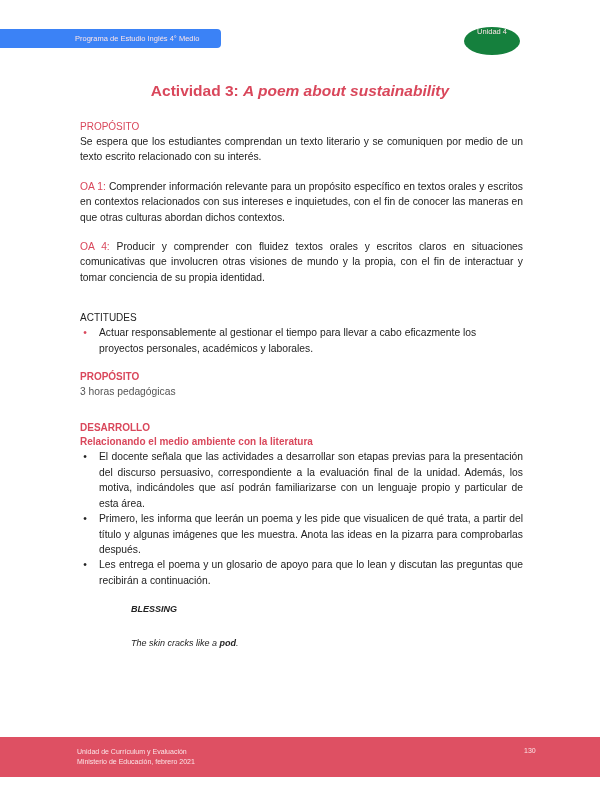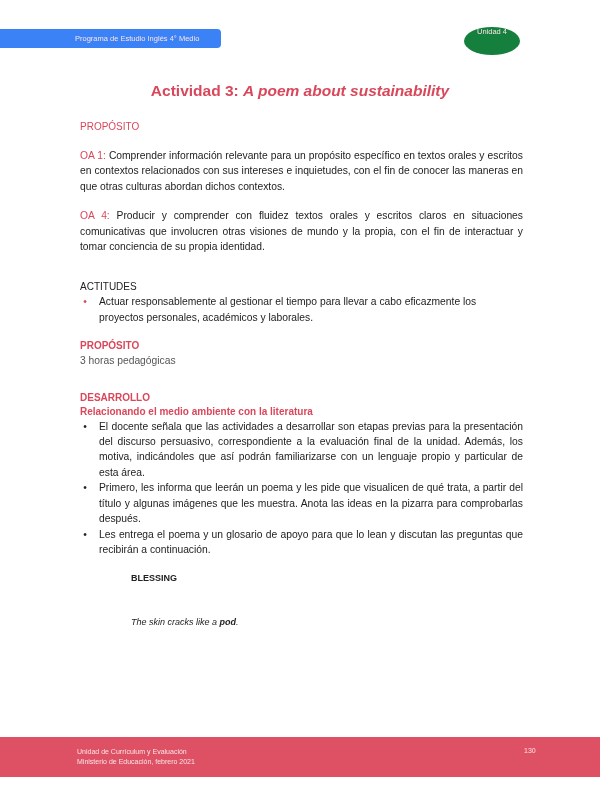--- a/index.html
+++ b/index.html
@@ -34,21 +34,21 @@
   .section-heading.bold { font-weight:bold; }
   .plain-heading { font-size:10px; line-height:14px; }
   .oa-code { color:#d9475b; }
   p { margin:0; }
   ul { margin:0; padding:0; list-style:none; }
   li { position:relative; padding-left:19px; }
   li .bullet { position:absolute; left:0; top:0; width:10px; text-align:center; }
   .bullet.red { color:#d9475b; }
   .light { color:#555555; }
   .poem { margin-left:51px; font-size:9px; line-height:14px; text-align:left; }
-  .poem .ptitle { font-weight:bold; }
+  .poem .ptitle { font-weight:bold;font-style:italic; }
   .poem .line { font-style:italic; }
   .footer-bar {
     position:absolute; left:0; top:737px; width:600px; height:40px; background:#de5063;
   }
   .footer-bar .ft { position:absolute; left:77px; top:10px; color:#fbe3e6; font-size:7px; line-height:10px; }
   .footer-bar .pg { position:absolute; left:524px; top:10px; color:#fbe3e6; font-size:7px; }
 </style>
 </head>
 <body>
 
@@ -59,20 +59,21 @@
   <span>Unidad 4</span>
 </div>
 
 <div class="title">
   <span>Actividad 3: </span><i>A poem about sustainability</i>
 </div>
 
 <div class="content">
   <div>
     <div class="section-heading">PROPÓSITO</div>
+    <p>Se espera que los estudiantes comprendan un texto literario y se comuniquen por medio de un texto escrito relacionado con su interés.</p>
   </div>
 
 
   <p style="margin-top:14px;">
     <span class="oa-code">OA 1:</span><span> Comprender información relevante para un propósito específico en textos orales y escritos en contextos relacionados con sus intereses e inquietudes, con el fin de conocer las maneras en que otras culturas abordan dichos contextos.</span>
   </p>
   <p style="margin-top:14px;">
     <span class="oa-code">OA 4:</span><span> Producir y comprender con fluidez textos orales y escritos claros en situaciones comunicativas que involucren otras visiones de mundo y la propia, con el fin de interactuar y tomar conciencia de su propia identidad.</span>
   </p>
 
@@ -105,21 +106,21 @@
       </li>
       <li>
         <span class="bullet">•</span>
         <span>Les entrega el poema y un glosario de apoyo para que lo lean y discutan las preguntas que recibirán a continuación.</span>
       </li>
     </ul>
   </div>
 
   <div class="poem" style="margin-top:14px;">
     <div class="ptitle">BLESSING</div>
-    <div class="line" style="margin-top:30px;">
+    <div class="line" style="margin-top:20px;">
       <span>The skin cracks like a </span><b>pod</b><span>.</span>
     </div>
   </div>
 </div>
 
 <div class="footer-bar">
   <div class="ft">
     <div>Unidad de Currículum y Evaluación</div>
     <div>Ministerio de Educación, febrero 2021</div>
   </div>

